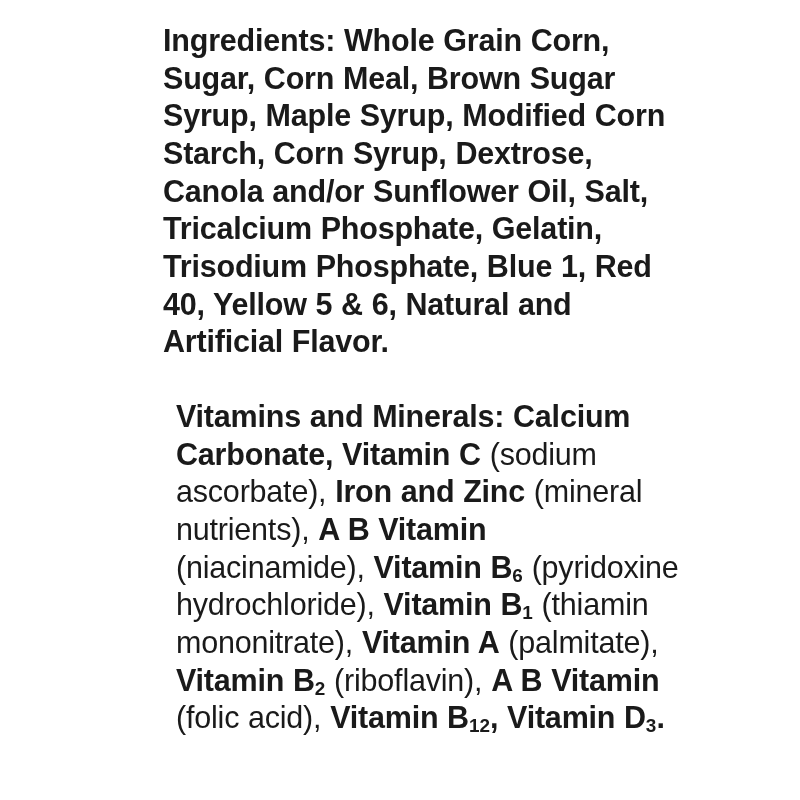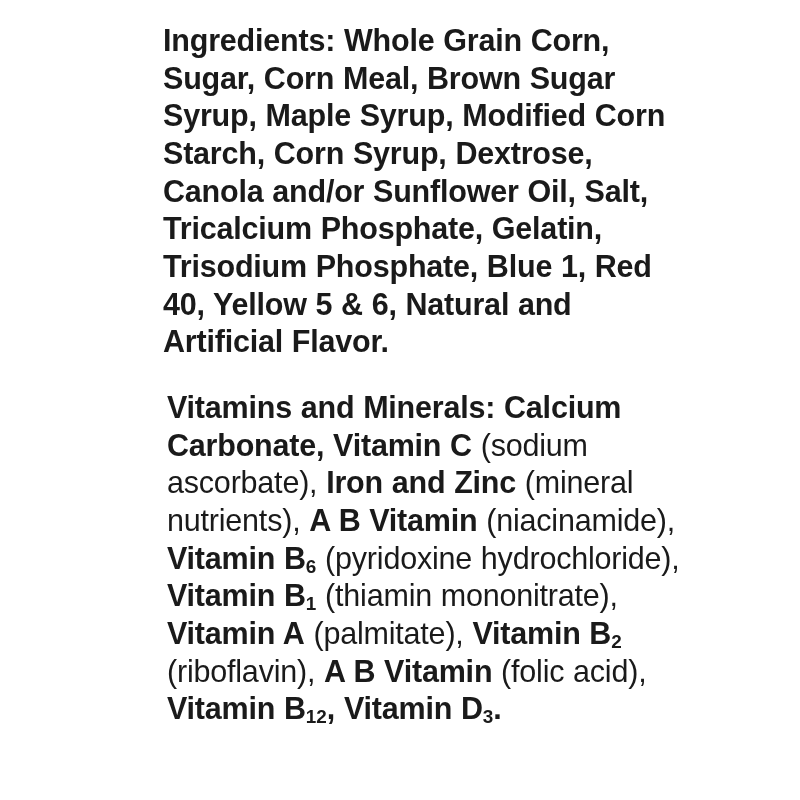--- a/index.html
+++ b/index.html
@@ -27,21 +27,21 @@
     line-height: 1.235;
     letter-spacing: -0.2px;
     word-spacing: 0.5px;
     text-align: left;
   }
   .ingredients-para {
     font-weight: bold;
     margin: 0 0 24px 0;
   }
   .vitamins-para {
-    margin: 4px;
+    margin: 13px;
     font-weight: normal;
   }
   .b { font-weight: bold; }
   .n { font-weight: normal; }
   sub {
     font-size: 0.62em;
     vertical-align: baseline;
     position: relative;
     bottom: -0.22em;
     font-weight: bold;

